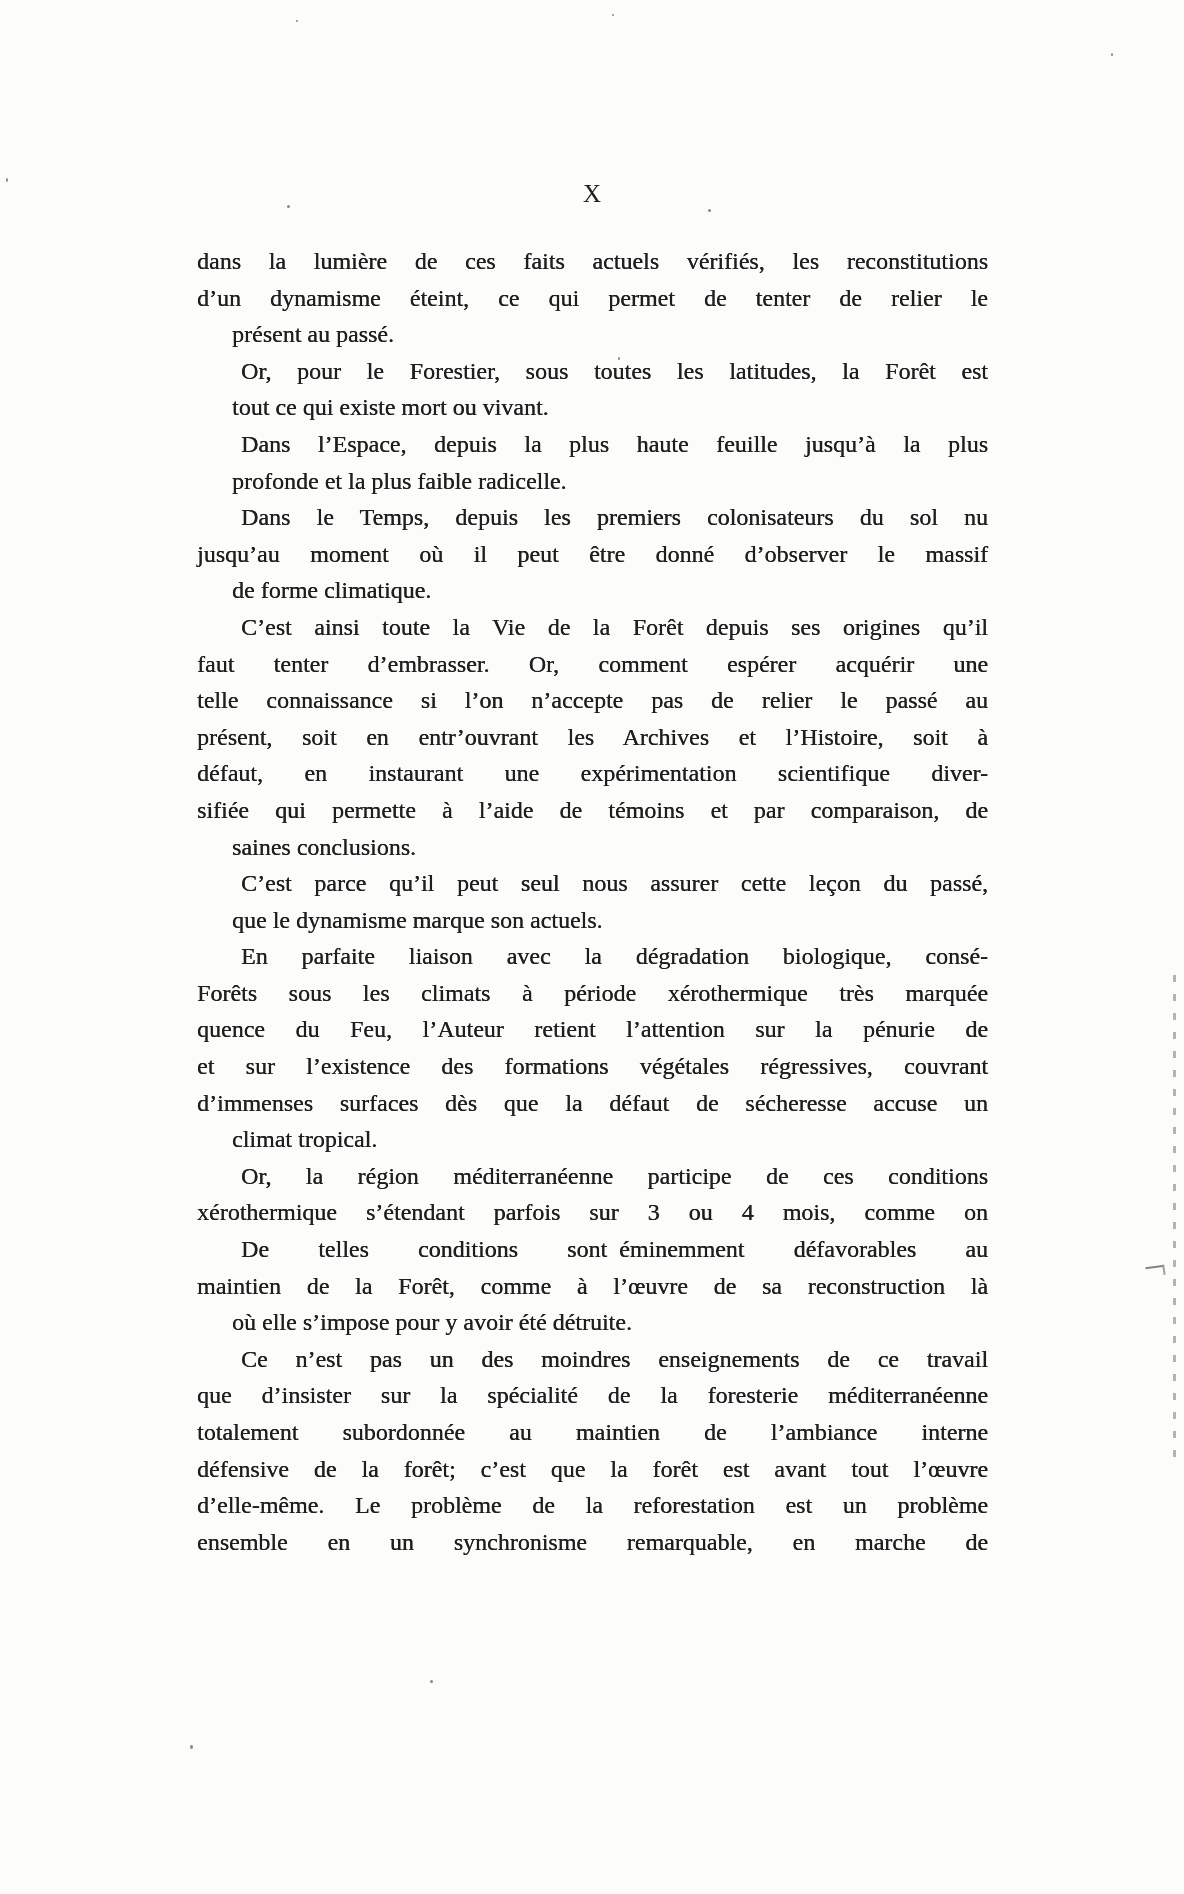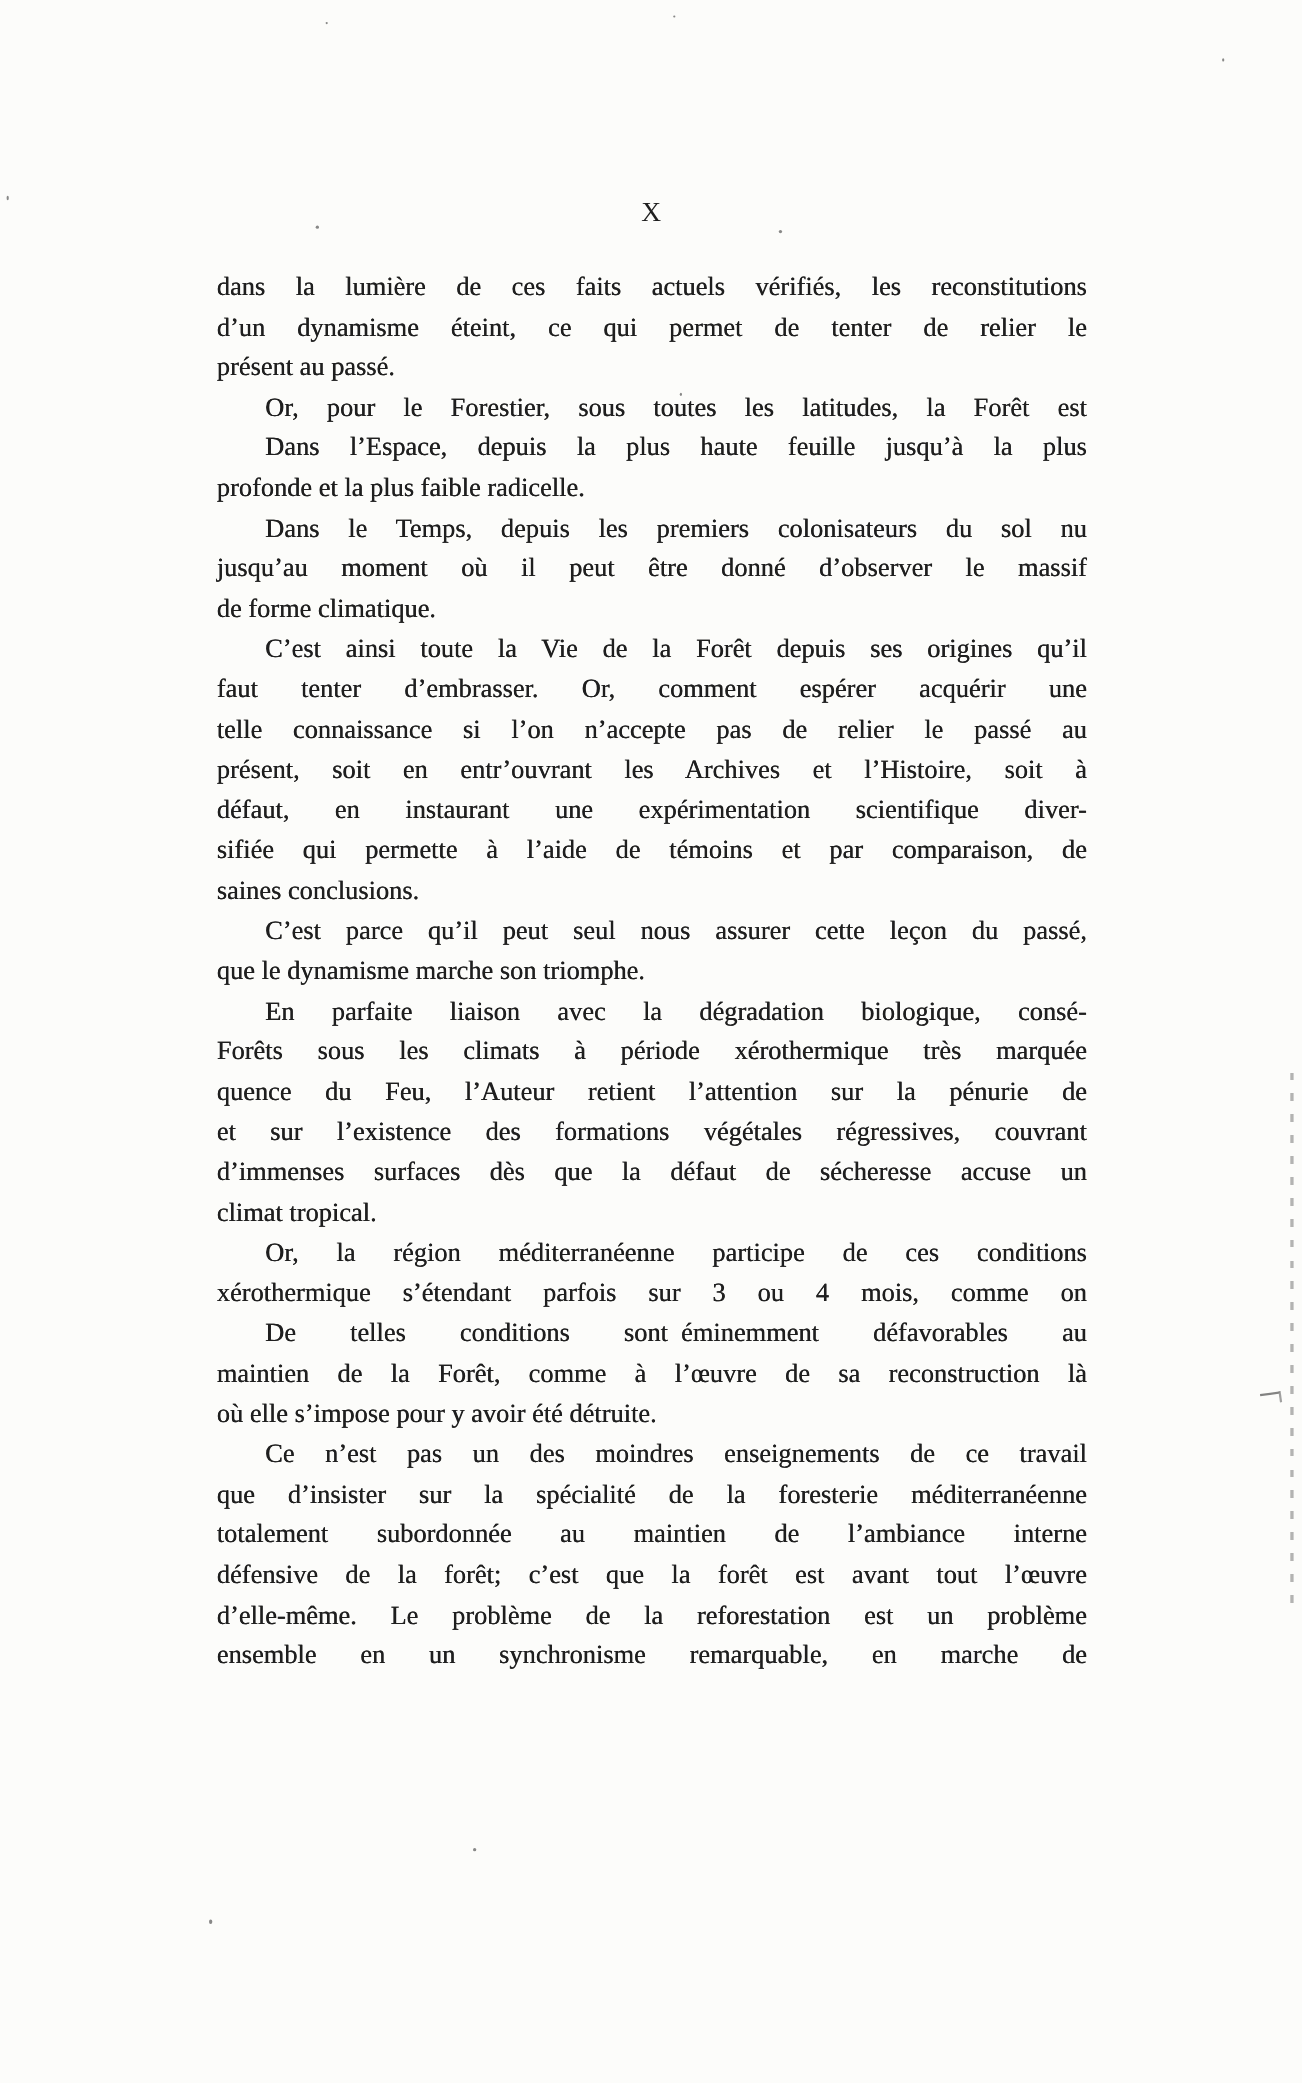--- a/index.html
+++ b/index.html
@@ -17,21 +17,21 @@
     font-size:25px; letter-spacing:1px;
     color:var(--ink,#1f1f1f);
   }
   .textblock { position:absolute; left:197px; top:243px; width:791px; }
   .line {
     font-size:24px; line-height:36.6px; height:36.6px;
     text-align:justify; text-align-last:justify;
     text-shadow:0.3px 0 0 currentColor;
     white-space:normal;
   }
-  .line.pend { text-align:center; text-align-last:left; }
+  .line.pend { text-align:center; text-align-last:left;margin-left:35px; }
   .line.ind  { text-indent:44px; }
   .s-i { }
   .s-r { font-style:normal; }
   .s-n { font-style:normal; letter-spacing:0.12em; }
   .speck { position:absolute; background:rgba(40,40,40,.55); border-radius:50%; }
   .edge-dashes {
     position:absolute; left:1173px; top:975px; width:3px; height:487px;
     background:repeating-linear-gradient(180deg,
       rgba(70,70,70,.40) 0 7px, rgba(0,0,0,0) 7px 19px);
   }
@@ -47,34 +47,35 @@
 
 <div class="page" style="--paper: #fcfcfa; --ink: #1f1f1f;">
 
   <div class="pagenum">X</div>
 
   <div class="textblock">
       <div class="line"><span class="s-i">dans la lumière de ces faits actuels vérifiés, les reconstitutions</span></div>
       <div class="line"><span class="s-i">d’un </span><span class="s-r">dynamisme éteint,</span><span class="s-i"> ce qui permet de tenter de relier le</span></div>
       <div class="line pend"><span class="s-i">présent au passé.</span></div>
       <div class="line ind"><span class="s-i">Or, pour le </span><span class="s-r">Forestier,</span><span class="s-i"> sous toutes les latitudes, la Forêt est</span></div>
+      <div class="line pend"><span class="s-i">tout ce qui existe mort ou vivant.</span></div>
       <div class="line ind"><span class="s-r">Dans l’Espace,</span><span class="s-i"> depuis la plus haute feuille jusqu’à la plus</span></div>
       <div class="line pend"><span class="s-i">profonde et la plus faible radicelle.</span></div>
       <div class="line ind"><span class="s-r">Dans le Temps,</span><span class="s-i"> depuis les premiers colonisateurs du sol nu</span></div>
       <div class="line"><span class="s-i">jusqu’au moment où il peut être donné d’observer le massif</span></div>
       <div class="line pend"><span class="s-i">de forme climatique.</span></div>
       <div class="line ind"><span class="s-i">C’est ainsi toute la Vie de la Forêt depuis ses origines qu’il</span></div>
       <div class="line"><span class="s-i">faut tenter d’embrasser. Or, comment espérer acquérir une</span></div>
       <div class="line"><span class="s-i">telle connaissance si l’on n’accepte pas de relier le passé au</span></div>
       <div class="line"><span class="s-i">présent, soit en entr’ouvrant les Archives et l’Histoire, soit à</span></div>
       <div class="line"><span class="s-i">défaut, en instaurant une expérimentation scientifique diver-</span></div>
       <div class="line"><span class="s-i">sifiée qui permette à l’aide de témoins et par comparaison, de</span></div>
       <div class="line pend"><span class="s-i">saines conclusions.</span></div>
       <div class="line ind"><span class="s-i">C’est parce qu’il peut seul nous assurer cette leçon du passé,</span></div>
-      <div class="line pend"><span class="s-i">que le dynamisme marche son triomphe.</span></div>
+      <div class="line pend"><span class="s-i">que le dynamisme marque son actuels.</span></div>
       <div class="line ind"><span class="s-i">En parfaite liaison avec la dégradation biologique, consé-</span></div>
       <div class="line"><span class="s-i">Forêts sous les climats à période xérothermique très marquée</span></div>
       <div class="line"><span class="s-i">quence du Feu, l’Auteur retient l’attention sur la pénurie de</span></div>
       <div class="line"><span class="s-i">et sur l’existence des formations végétales régressives, couvrant</span></div>
       <div class="line"><span class="s-i">d’immenses surfaces dès que la défaut de sécheresse accuse un</span></div>
       <div class="line pend"><span class="s-i">climat tropical.</span></div>
       <div class="line ind"><span class="s-i">Or, la région méditerranéenne participe de ces conditions</span></div>
       <div class="line"><span class="s-i">xérothermique s’étendant parfois sur 3 ou 4 mois, comme on</span></div>
       <div class="line ind"><span class="s-i">De telles conditions sont éminemment défavorables au</span></div>
       <div class="line"><span class="s-i">maintien de la Forêt, comme à l’œuvre de sa reconstruction là</span></div>

